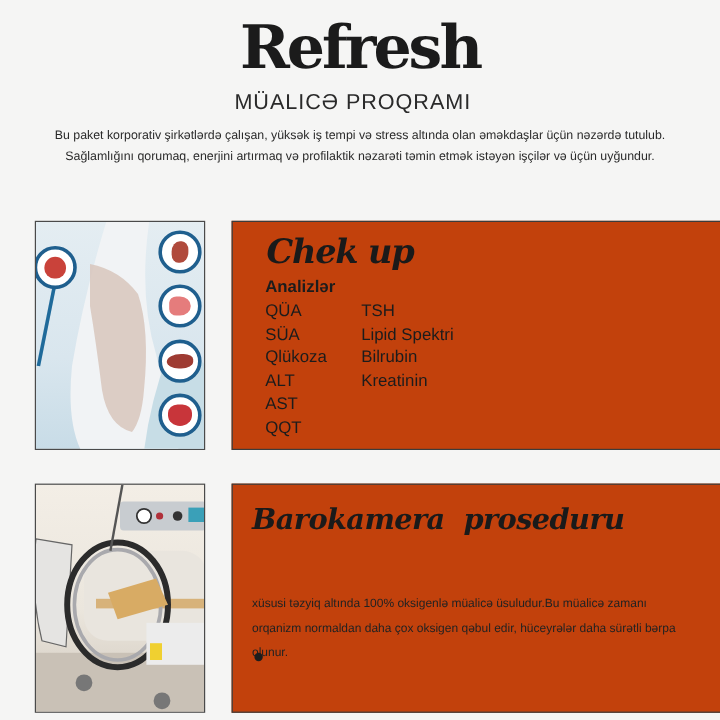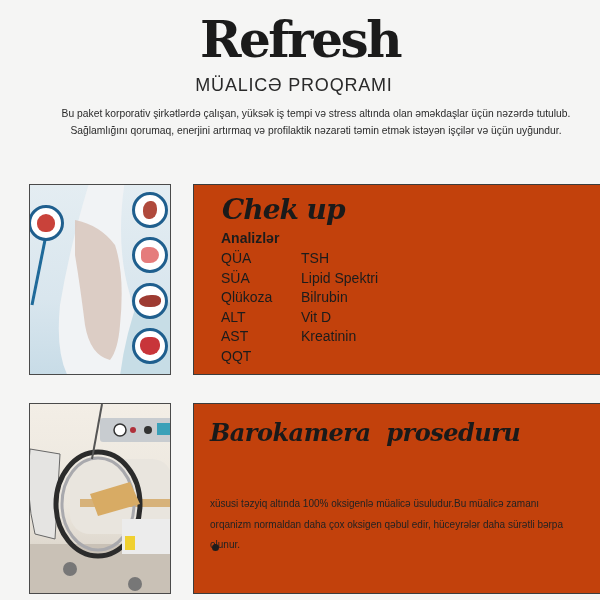--- a/index.html
+++ b/index.html
@@ -9,21 +9,21 @@
   .title {
     position: absolute; left: 0; top: 10px; width: 600px; text-align: center;
     font-family: "DejaVu Serif", "Liberation Serif", serif; font-weight: bold;
     font-size: 50px; letter-spacing: -2.5px; color: #1b1b1b; line-height: 60px;
   }
   .subtitle {
     position: absolute; left: 0; top: 74px; width: 588px; text-align: center;
     font-size: 18px; letter-spacing: 0.8px; color: #2a2a2a; line-height: 22px;
   }
   .intro {
-    position: absolute; left: 36px; top: 105px; width: 560px; text-align: center;
+    position: absolute; left: 20px; top: 105px; width: 560px; text-align: center;
     font-size: 10.3px; line-height: 17px; color: #2a2a2a;
   }
 
   .img-box {
     position: absolute; left: 29px; width: 142px; height: 191px;
     border: 1.5px solid #4a4a4a; overflow: hidden;
   }
   .img-box.top { top: 184px; background: linear-gradient(180deg, #e4edf2 0%, #d9e6ee 60%, #c8dce7 100%); }
   .img-box.bottom { top: 403px; background: linear-gradient(180deg, #f3eee6 0%, #ebe6dd 55%, #cfc7bc 100%); }
 
@@ -102,21 +102,20 @@
     <div>SÜA</div>
     <div>Qlükoza</div>
     <div>ALT</div>
     <div>AST</div>
     <div>QQT</div>
   </div>
   <div class="col col2">
     <div>TSH</div>
     <div>Lipid Spektri</div>
     <div>Bilrubin</div>
-    <div>Vit D</div>
     <div>Kreatinin</div>
   </div>
 </div>
 
 <div class="img-box bottom">
   <svg width="142" height="191" viewBox="0 0 142 191">
     <rect x="0" y="140" width="142" height="51" fill="#c9c1b6"></rect>
     <rect x="70" y="14" width="72" height="24" rx="3" fill="#c8ccd0"></rect>
     <circle cx="90" cy="26" r="6" fill="#fff" stroke="#333" stroke-width="1.5"></circle>
     <circle cx="103" cy="26" r="3" fill="#b0303a"></circle>

